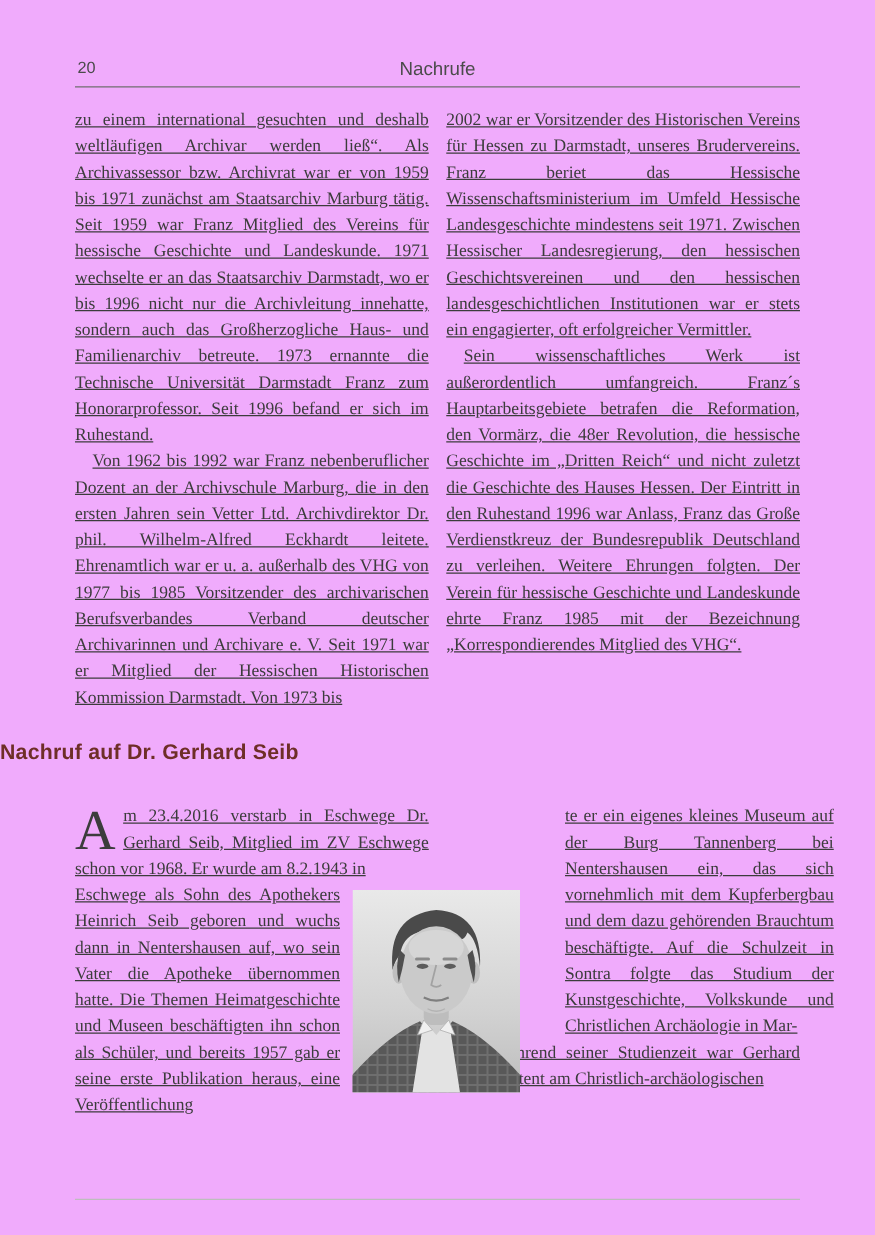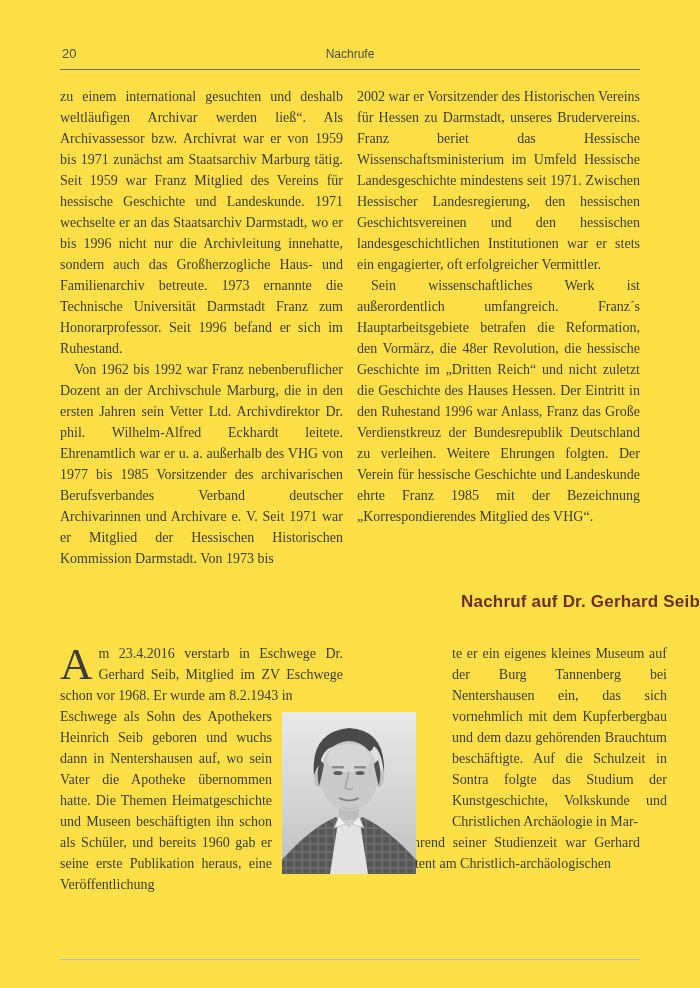--- a/index.html
+++ b/index.html
@@ -1,39 +1,39 @@
 <!DOCTYPE html>
 <html lang="de"><head>
 <meta charset="utf-8">
 <style>
   html,body{margin:0;padding:0;background:#ffffff;}
   .page{
-    position:relative;width:700px;height:988px;background:#fde047;
+    position:relative;width:700px;height:988px;background:#f0abfc;
     font-family:"Liberation Serif", serif;color:#3c3c3c;overflow:hidden;
   }
   .pagehead-num{
     position:absolute;left:62px;top:46px;
     font-family:"Liberation Sans", sans-serif;font-size:13px;color:#4b4b4b;
   }
   .pagehead-title{
     position:absolute;left:0;top:47px;width:100%;text-align:center;
-    font-family:"Liberation Sans", sans-serif;font-size:12px;color:#4b4b4b;
+    font-family:"Liberation Sans", sans-serif;font-size:15px;color:#4b4b4b;
   }
   .rule-top{position:absolute;left:60px;top:69px;width:580px;height:1px;background:#6f6f6f;}
   .rule-bottom{position:absolute;left:60px;top:959px;width:580px;height:1px;background:#bdbdbd;}
   .cols{position:absolute;left:60px;width:580px;display:flex;gap:14px;}
   .a1{top:86px;}
   .a2{top:643px;}
   .col{width:283px;font-size:14px;line-height:21px;text-align:justify;
-       text-justify:inter-word;hyphens:auto;-webkit-hyphens:auto;}
+       text-justify:inter-word;hyphens:auto;text-decoration:underline;-webkit-hyphens:auto;}
   .col p{margin:0;}
   .indent{text-indent:14px;}
   .sig{text-align:right;font-style:italic;}
   .obit-title{
-    position:absolute;top:592px;left:0;width:100%;text-align:right;margin:0;
+    position:absolute;top:592px;left:0;width:100%;text-align:left;margin:0;
     font-family:"Liberation Sans", sans-serif;font-weight:bold;font-size:17px;
     color:#6e2e27;letter-spacing:.2px;
   }
   .dropcap{
     float:left;font-size:45px;line-height:38px;padding:2px 6px 0 0;color:#3c3c3c;
     font-family:"Liberation Serif", serif;
   }
   .narrow-l{width:212px;}
   .narrow-r{width:215px;margin-left:95px;}
   .photo{
@@ -61,21 +61,21 @@
       <p class="indent">Sein wissenschaftliches Werk ist außerordentlich umfangreich. Franz´s Hauptarbeitsgebiete betrafen die Reformation, den Vormärz, die 48er Revolution, die hessische Geschichte im „Dritten Reich“ und nicht zuletzt die Geschichte des Hauses Hessen. Der Eintritt in den Ruhestand 1996 war Anlass, Franz das Große Verdienstkreuz der Bundesrepublik Deutschland zu verleihen. Weitere Ehrungen folgten. Der Verein für hessische Geschichte und Landeskunde ehrte Franz 1985 mit der Bezeichnung „Korrespondierendes Mitglied des VHG“.</p>
     </div>
   </div>
 
   <h1 class="obit-title">Nachruf auf Dr. Gerhard Seib</h1>
 
   <div class="cols a2">
     <div class="col">
       <p><span class="dropcap">A</span><span>m 23.4.2016 verstarb in Eschwege Dr. Gerhard Seib, Mitglied im ZV Eschwege schon vor 1968. Er wurde am 8.2.1943 in</span></p>
       <div class="narrow-l">
-        <p>Eschwege als Sohn des Apothekers Heinrich Seib geboren und wuchs dann in Nentershausen auf, wo sein Vater die Apotheke übernommen hatte. Die Themen Heimatgeschichte und Museen beschäftigten ihn schon als Schüler, und bereits 1960 gab er seine erste Publikation heraus, eine Veröffentlichung</p>
+        <p>Eschwege als Sohn des Apothekers Heinrich Seib geboren und wuchs dann in Nentershausen auf, wo sein Vater die Apotheke übernommen hatte. Die Themen Heimatgeschichte und Museen beschäftigten ihn schon als Schüler, und bereits 1957 gab er seine erste Publikation heraus, eine Veröffentlichung</p>
       </div>
     </div>
     <div class="col">
       <div class="narrow-r">
         <p>te er ein eigenes kleines Museum auf der Burg Tannenberg bei Nentershausen ein, das sich vornehmlich mit dem Kupferbergbau und dem dazu gehörenden Brauchtum beschäftigte. Auf die Schulzeit in Sontra folgte das Studium der Kunstgeschichte, Volkskunde und Christlichen Archäologie in Mar-</p>
       </div>
       <p>burg. Während seiner Studienzeit war Gerhard Seib Assistent am Christlich-archäologischen</p>
     </div>
   </div>
 

